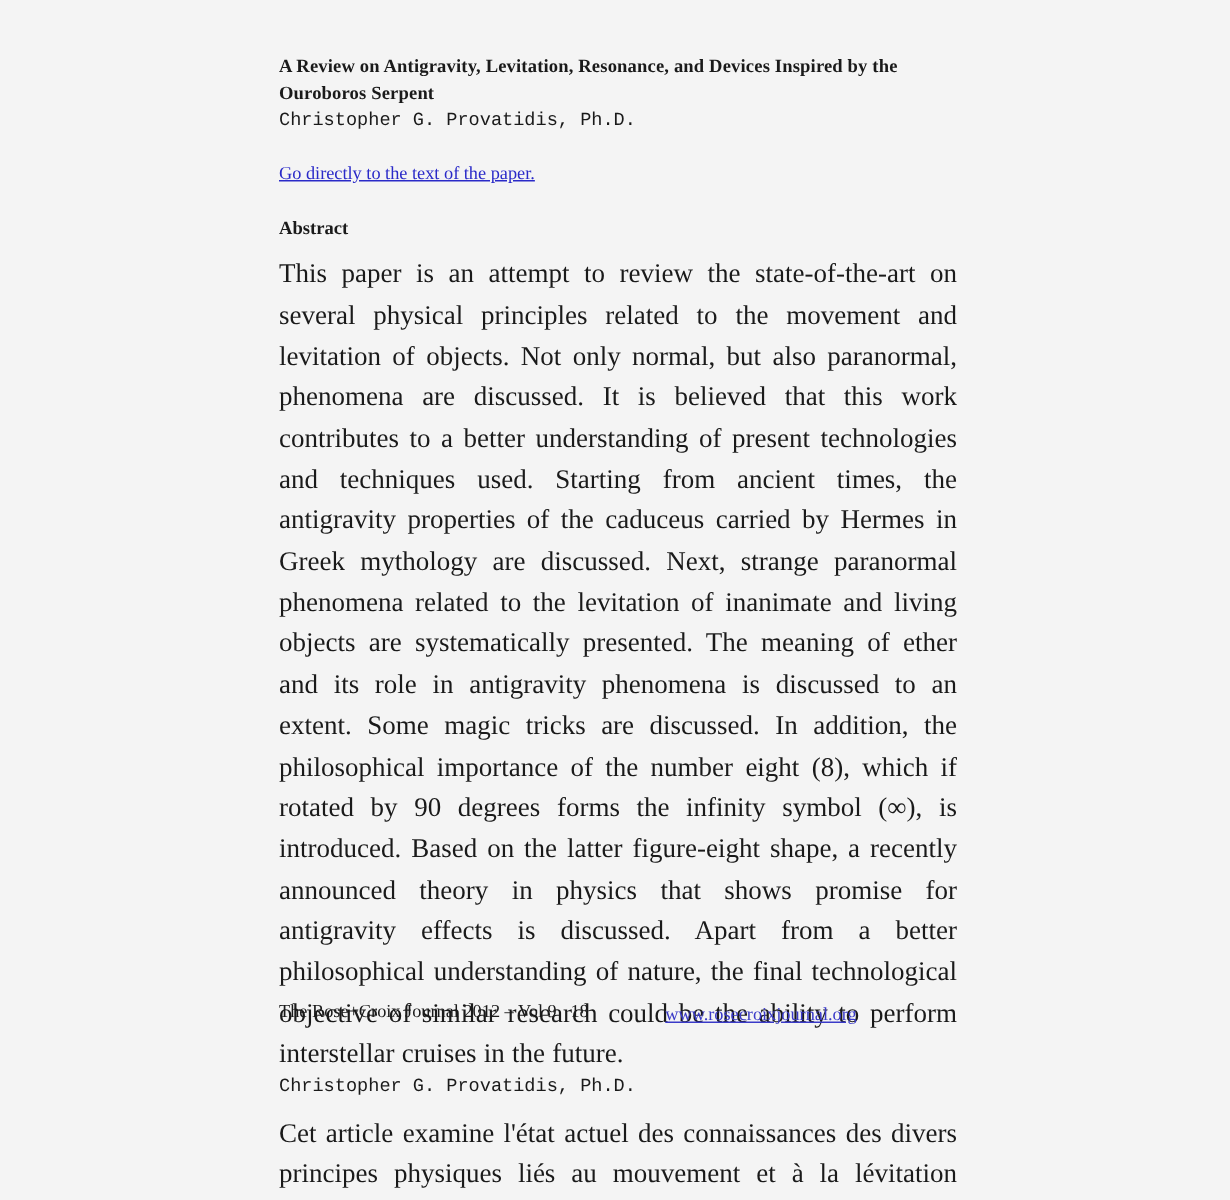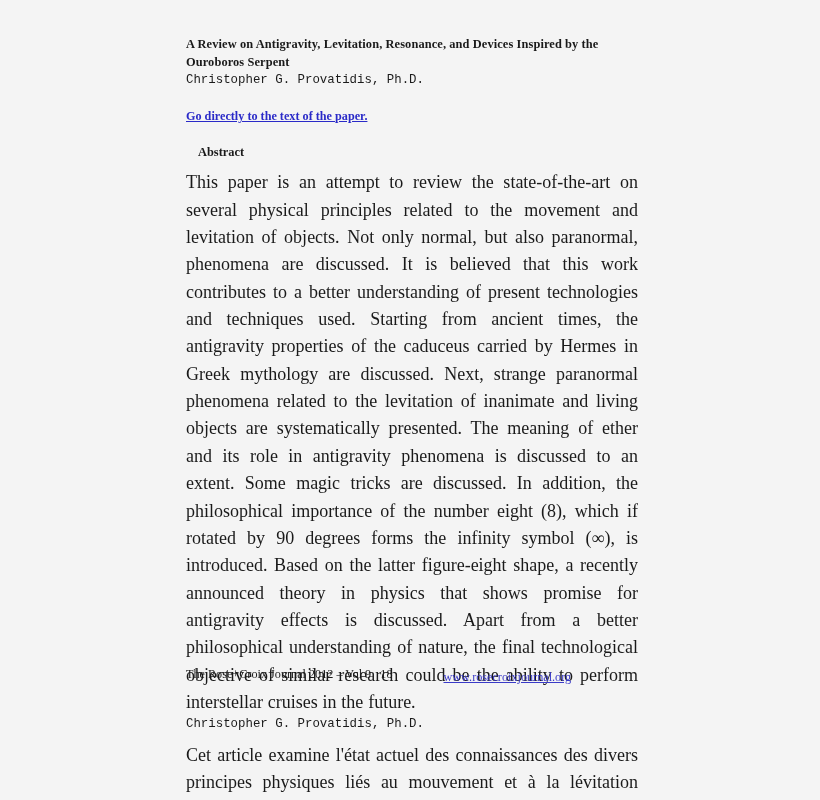--- a/index.html
+++ b/index.html
@@ -34,32 +34,31 @@
   }
   .author {
     font-size: 12.4px;
     font-weight: normal;
     line-height: 1.42;
     margin: 0;
     font-family: Liberation Mono, monospace;
   }
   .link-line {
     margin: 16px 0 0 0;
-    font-weight: bold;
   }
   a.doclink {
     font-size: 12.2px;
     color: #2a2ac8;
     text-decoration: underline;
     cursor: pointer;
   }
   .section-head {
     font-size: 12.4px;
     font-weight: bold;
-    margin: 20px 0 0 12px;
+    margin: 20px 0 0 0;
     line-height: 1.4;
   }
   .para {
     font-size: 18px;
     line-height: 1.52;
     text-align: justify;
     margin: 8px 0 0 0;
     word-spacing: 0.3px;
   }
   .block-gap {

